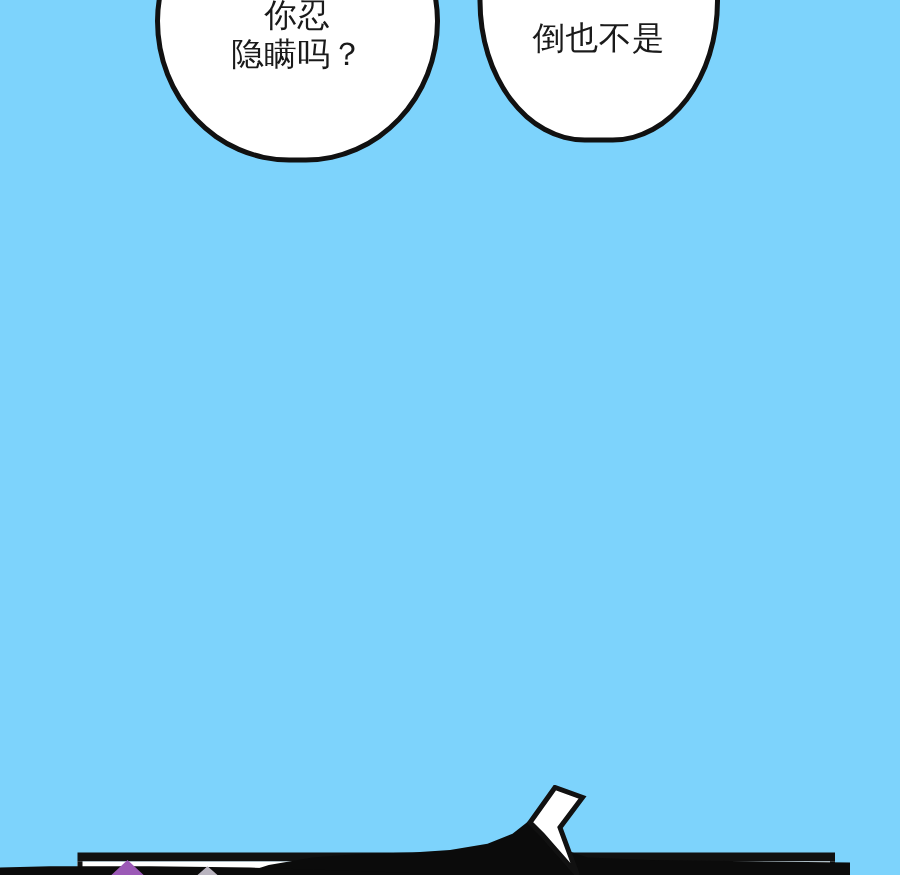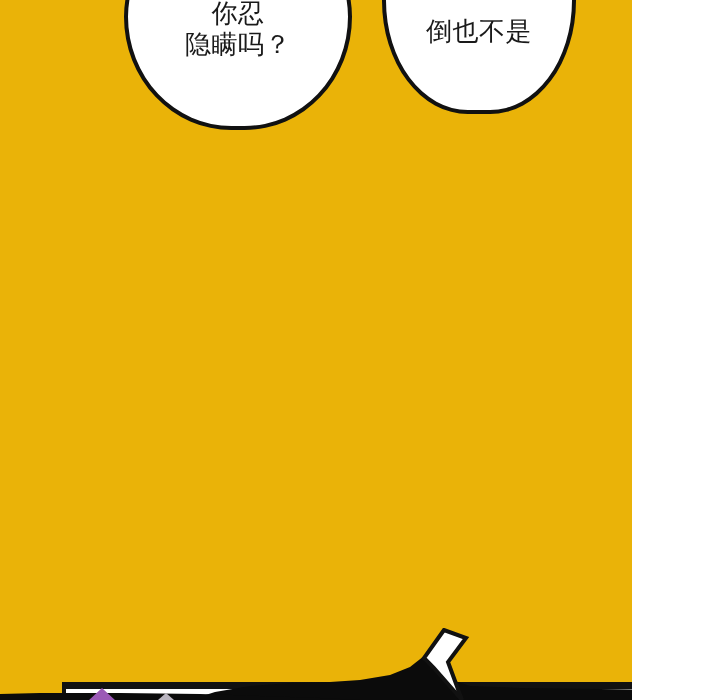--- a/index.html
+++ b/index.html
@@ -2,23 +2,23 @@
 <html><head>
 <meta charset="utf-8">
 <style>
   html, body {
     margin: 0;
     padding: 0;
     background: #ffffff;
   }
   #comic-page {
     position: relative;
-    width: 632px;
+    width: 720px;
     height: 700px;
-    background: #eab308;
+    background: #7dd3fc;
     overflow: hidden;
     font-family: "DejaVu Sans", "Liberation Sans", sans-serif;
   }
 
   
   .bubble {
     position: absolute;
     background: #ffffff;
     border: 4px solid #111111;
     box-sizing: border-box;

